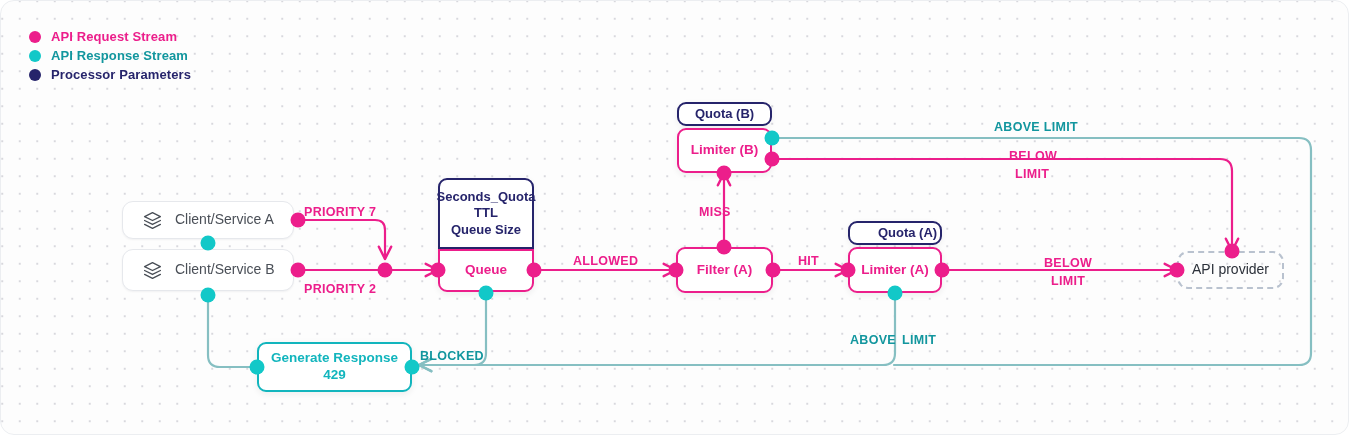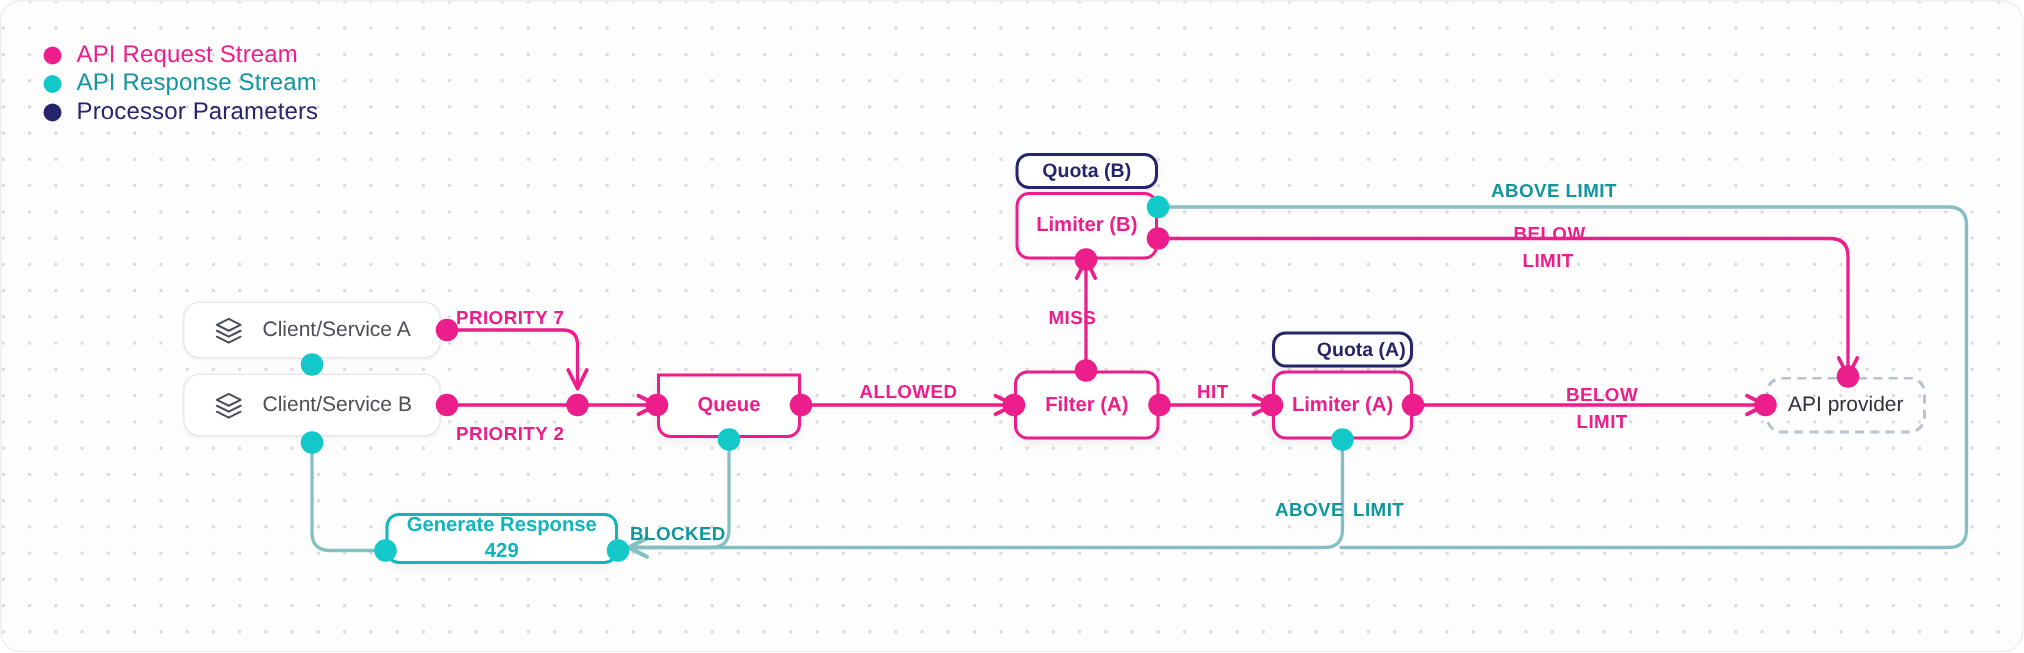--- a/index.html
+++ b/index.html
@@ -22,21 +22,21 @@
   }
   #edges { position: absolute; inset: 0; width: 1349px; height: 435px; }
 
   
   .legend { position: absolute; left: 28px; top: 26px; z-index: 6; }
   .legend-row { display: flex; align-items: center; height: 19px; }
   .legend-dot {
     width: 12px; height: 12px; border-radius: 50%;
     margin-right: 10px; flex: none;
   }
-  .legend-label { font-size: 16px; font-weight: normal; letter-spacing: .1px; }
+  .legend-label { font-size: 13px; font-weight: bold; letter-spacing: .1px; }
 
   
   .node {
     position: absolute; z-index: 4;
     display: flex; align-items: center; justify-content: center;
     background: #ffffff;
     border-radius: 9px;
     font-size: 13.5px;
     text-align: center;
     line-height: 1.25;
@@ -169,20 +169,25 @@
 
   <div class="node client" style="left:121px; top:248px; width:172px; height:42px;">
     <svg class="stack-icon" width="19" height="19" viewBox="0 0 24 24" fill="none" stroke="#4a4f57" stroke-width="1.7" stroke-linecap="round" stroke-linejoin="round">
       <path d="M12 2 L22 7 L12 12 L2 7 Z"></path>
       <path d="M2 12 L12 17 L22 12"></path>
       <path d="M2 17 L12 22 L22 17"></path>
     </svg>
     <span>Client/Service B</span>
   </div>
 
+  <div class="node navy" style="left:437px; top:177px; width:96px; height:71px; flex-direction:column; border-radius:9px 9px 0 0;">
+    <span>Seconds_Quota</span>
+    <span>TTL</span>
+    <span>Queue Size</span>
+  </div>
 
   <div class="node pink" style="left:437px; top:248px; width:96px; height:43px; border-radius:0 0 9px 9px;">
     <span>Queue</span>
   </div>
 
   <div class="node navy" style="left:676px; top:101px; width:95px; height:24px; border-radius:9px;">
     <span>Quota (B)</span>
   </div>
 
   <div class="node pink" style="left:676px; top:127px; width:95px; height:45px;">
@@ -198,21 +203,21 @@
   </div>
 
   <div class="node pink" style="left:847px; top:246px; width:94px; height:46px;">
     <span>Limiter (A)</span>
   </div>
 
   <div class="node dashed" style="left:1176px; top:250px; width:107px; height:38px;">
     <span>API provider</span>
   </div>
 
-  <div class="node teal" style="left:256px; top:341px; width:155px; height:34px; flex-direction:column;">
+  <div class="node teal" style="left:256px; top:341px; width:155px; height:50px; flex-direction:column;">
     <span>Generate Response</span>
     <span>429</span>
   </div>
 
   <span class="port req" style="left:297px; top:219px;"></span>
   <span class="port res" style="left:207px; top:242px;"></span>
 
   <span class="port req" style="left:297px; top:269px;"></span>
   <span class="port res" style="left:207px; top:294px;"></span>
 

